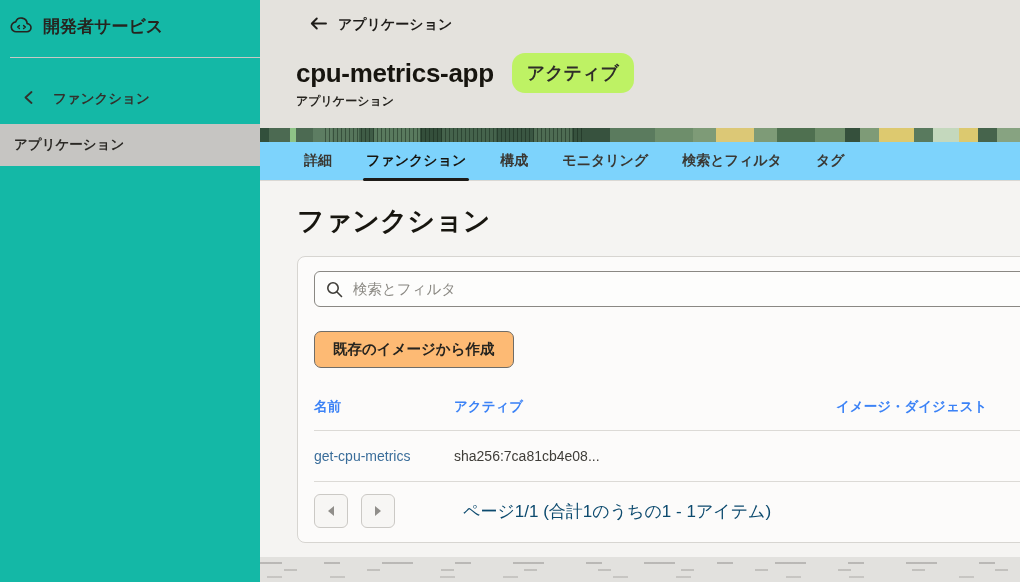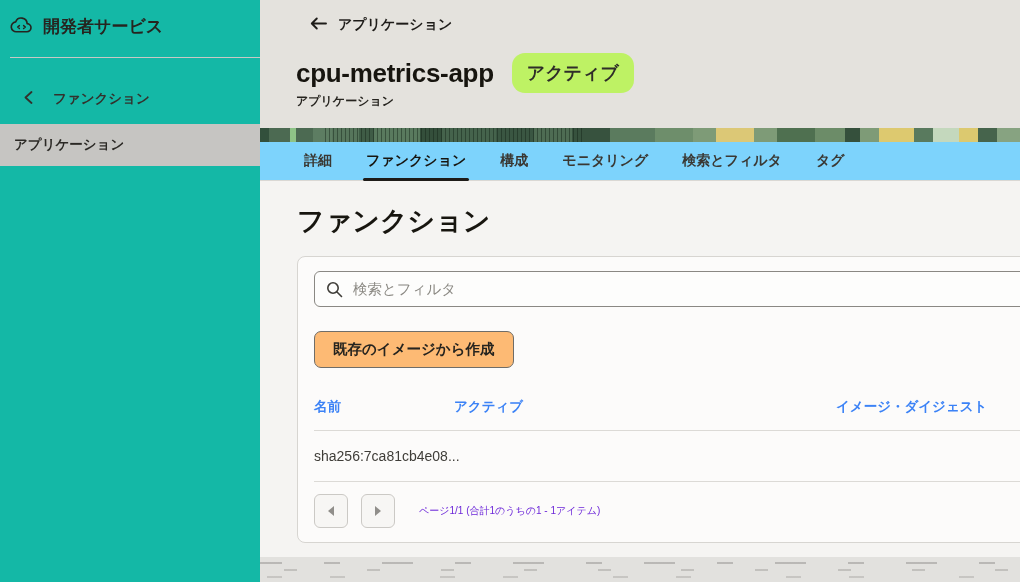--- a/index.html
+++ b/index.html
@@ -188,21 +188,21 @@
   .tri-left {
     width: 0; height: 0;
     border-top: 5px solid transparent; border-bottom: 5px solid transparent;
     border-right: 6.5px solid #908e8a;
   }
   .tri-right {
     width: 0; height: 0;
     border-top: 5px solid transparent; border-bottom: 5px solid transparent;
     border-left: 6.5px solid #908e8a;
   }
-  .page-label { margin-left: 24px; font-size: 10px; color: #6d28d9; }
+  .page-label { margin-left: 68px; font-size: 17px; color: #0c4a6e; }
 
   
   .footer-texture {
     position: absolute; left: 0; right: 0; bottom: 0;
     height: 25px;
     background-color: #e2e1de;
     background-image:
       repeating-linear-gradient(90deg, rgba(120,118,114,0.38) 0 16px, rgba(0,0,0,0) 16px 58px),
       repeating-linear-gradient(90deg, rgba(0,0,0,0) 0 24px, rgba(120,118,114,0.30) 24px 37px, rgba(0,0,0,0) 37px 83px),
       repeating-linear-gradient(90deg, rgba(0,0,0,0) 0 47px, rgba(120,118,114,0.26) 47px 62px, rgba(0,0,0,0) 62px 110px);
@@ -298,20 +298,23 @@
         <button class="action-button">既存のイメージから作成</button>
       </div>
 
       <div class="fn-table">
         <div class="table-row-grid head">
           <div class="th">名前</div>
           <div class="th">アクティブ</div>
           <div class="th">イメージ・ダイジェスト</div>
         </div>
         <div class="table-row-grid">
+          <div class="td">
+            <a class="cell-link">get-cpu-metrics</a>
+          </div>
           <div class="td">sha256:7ca81cb4e08...</div>
         </div>
       </div>
 
       <div class="pagination">
         <div class="page-btn">
           <span class="tri-left"></span>
         </div>
         <div class="page-btn">
           <span class="tri-right"></span>

